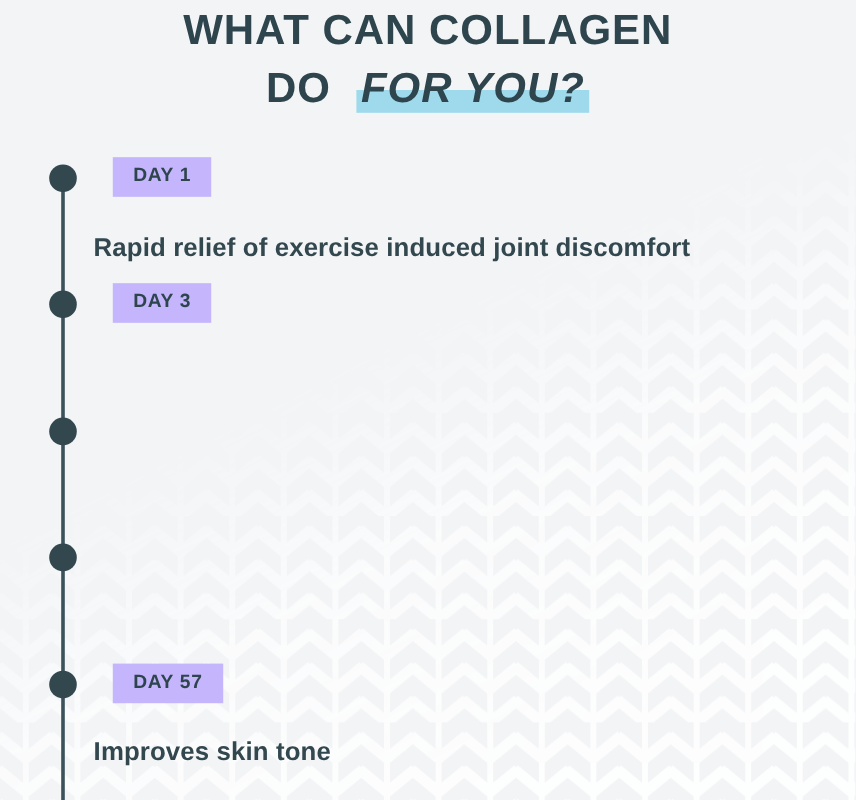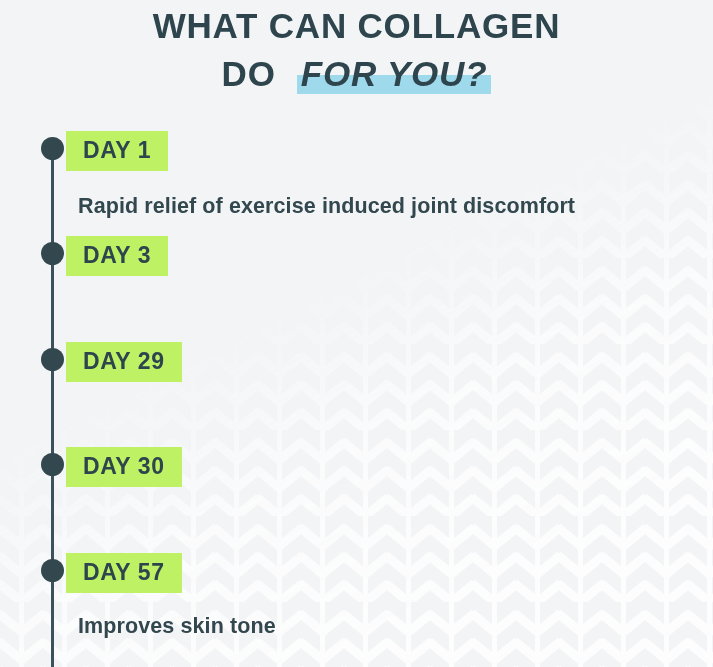--- a/index.html
+++ b/index.html
@@ -85,25 +85,25 @@
   .tl-dot {
     position: absolute;
     left: 41px;
     width: 23px;
     height: 23px;
     border-radius: 50%;
     background: #33474f;
   }
   .day-badge {
     position: absolute;
-    left: 66px;
-    background: #bef264;
+    left: 94px;
+    background: #c4b5fd;
     color: #2e454e;
     font-weight: 700;
-    font-size: 23px;
+    font-size: 16px;
     letter-spacing: 0.6px;
     padding: 8px 17px 9px 17px;
     line-height: 1;
     white-space: nowrap;
   }
   .desc {
     position: absolute;
     left: 78px;
     color: #33474f;
     font-weight: 700;
@@ -152,22 +152,20 @@
   <div id="timeline-axis"></div>
 
   <div class="tl-dot" style="top:137px"></div>
   <div class="day-badge" style="top:131px">DAY 1</div>
   <div class="desc" style="top:196px">Rapid relief of exercise induced joint discomfort</div>
 
   <div class="tl-dot" style="top:242px"></div>
   <div class="day-badge" style="top:236px">DAY 3</div>
 
   <div class="tl-dot" style="top:348px"></div>
-  <div class="day-badge" style="top:342px">DAY 29</div>
 
   <div class="tl-dot" style="top:453px"></div>
-  <div class="day-badge" style="top:447px">DAY 30</div>
 
   <div class="tl-dot" style="top:559px"></div>
   <div class="day-badge" style="top:553px">DAY 57</div>
   <div class="desc" style="top:616px">Improves skin tone</div>
 
 </div>
 
 </body></html>

